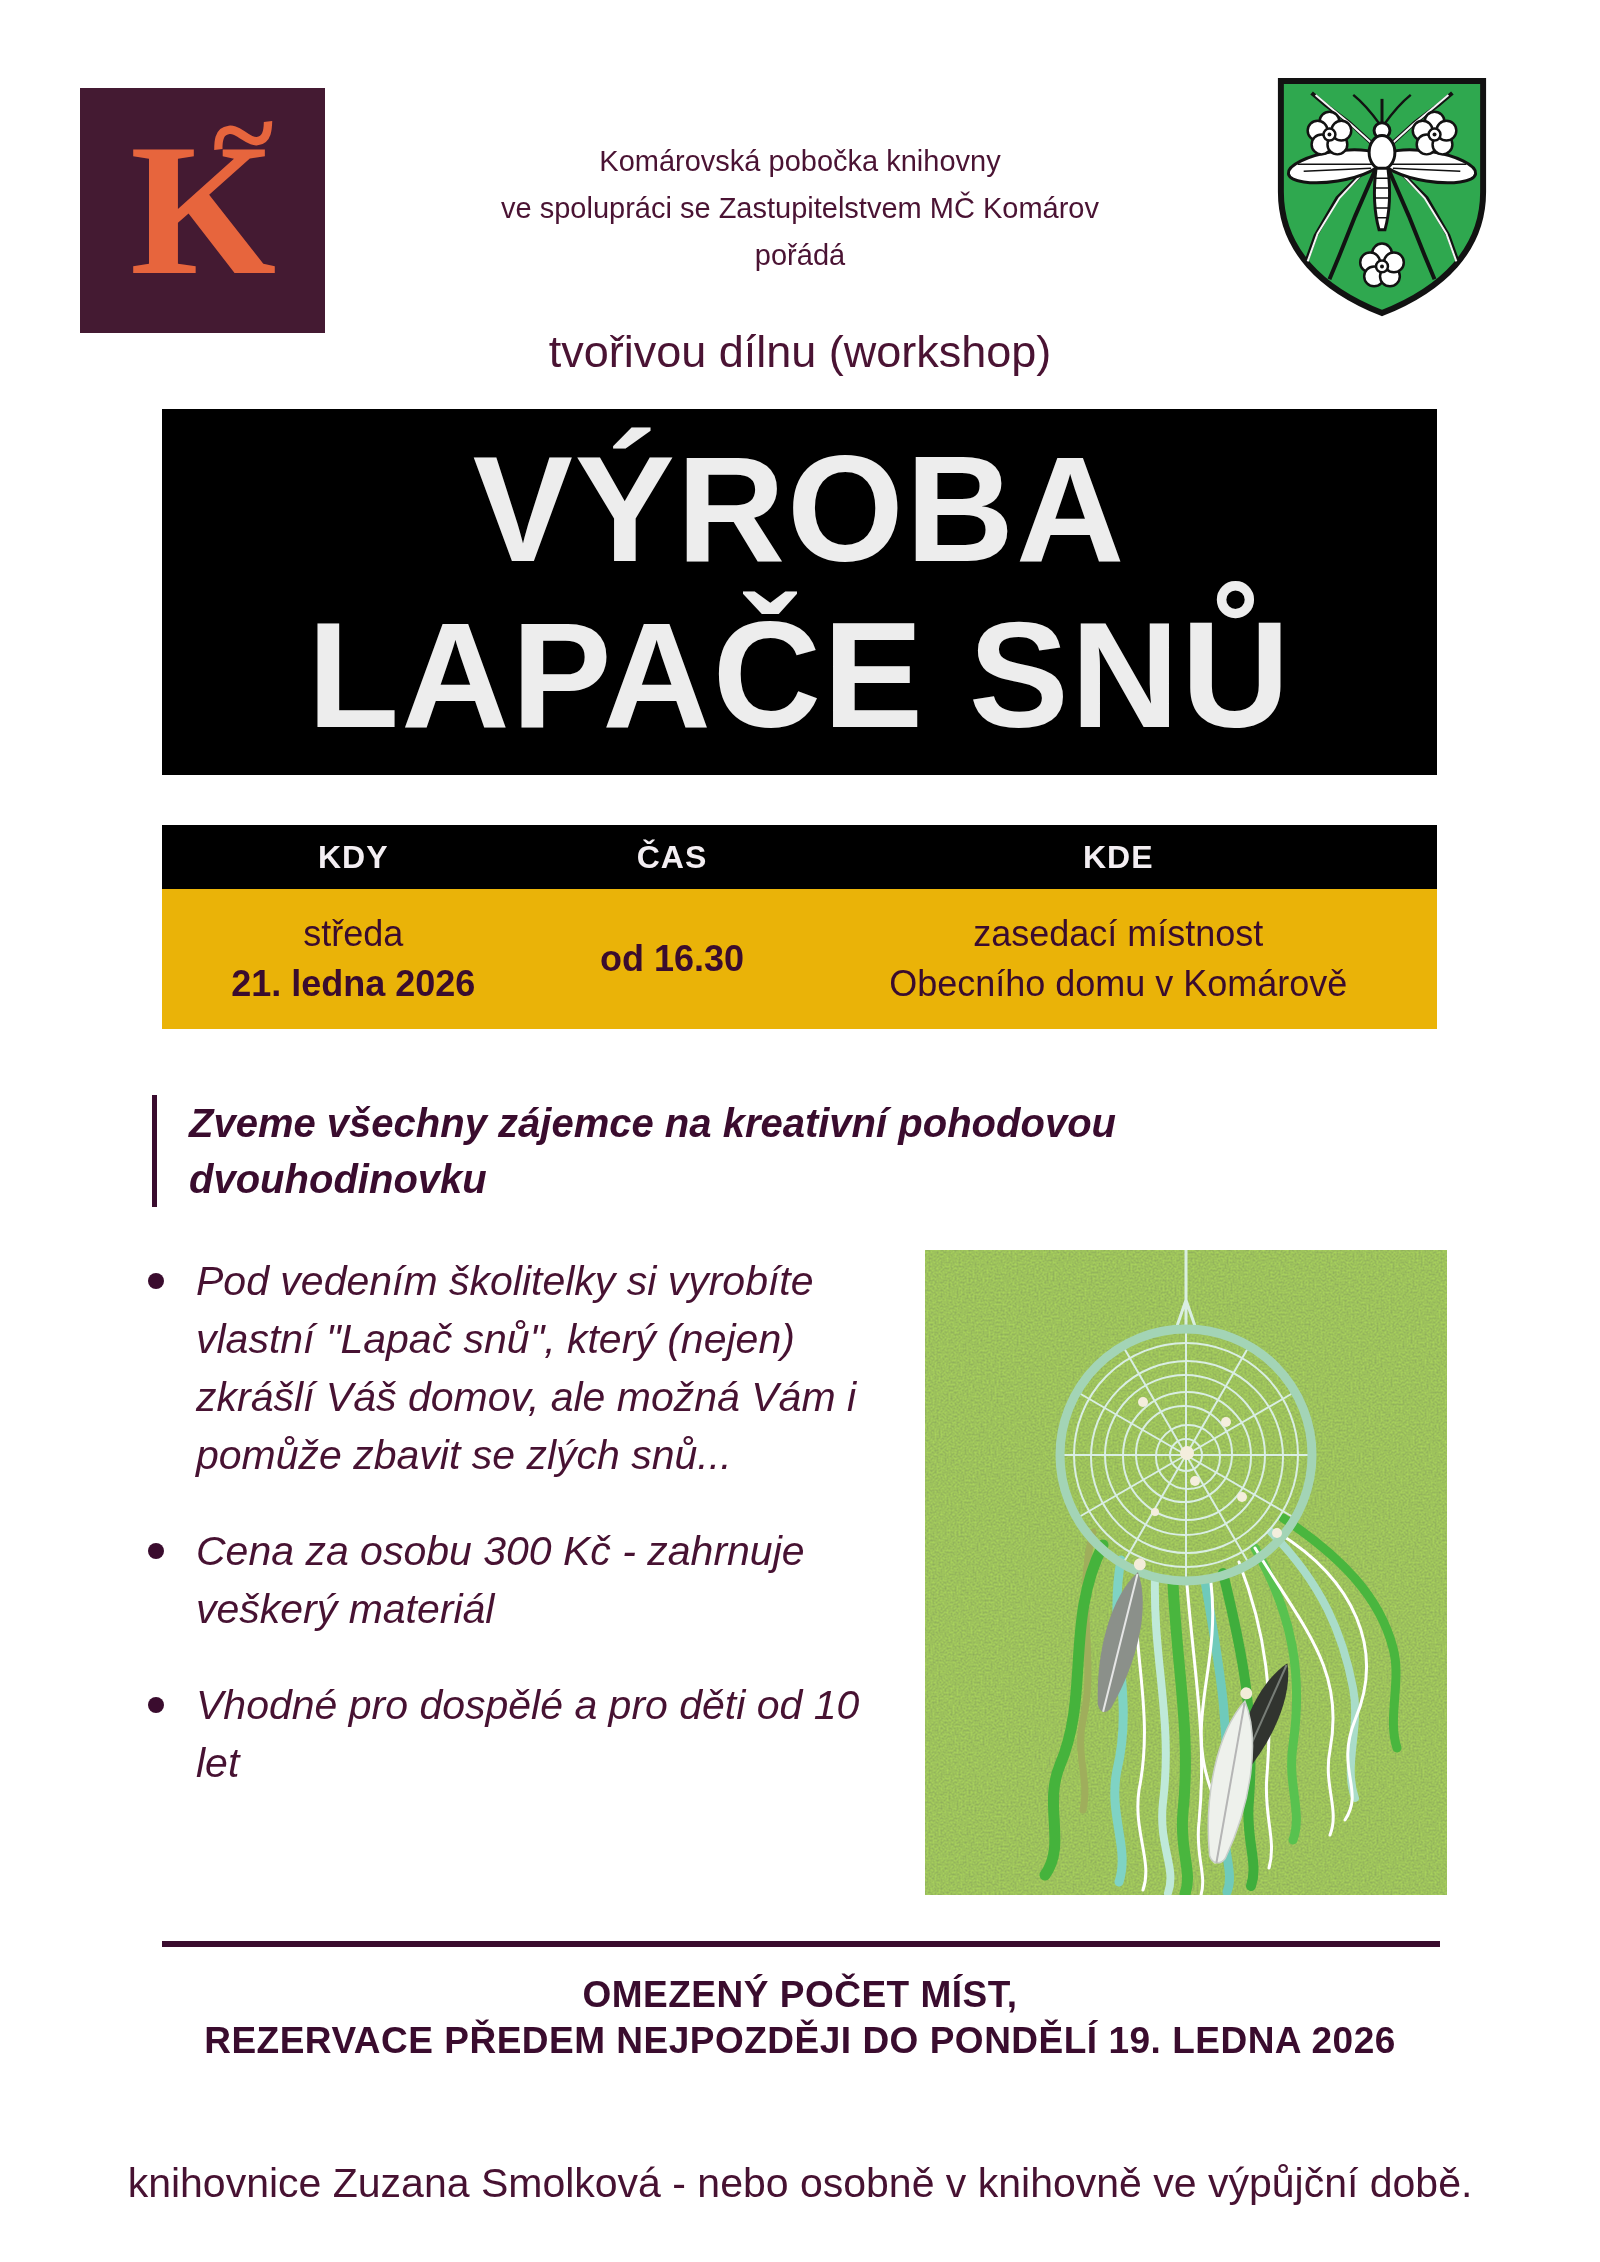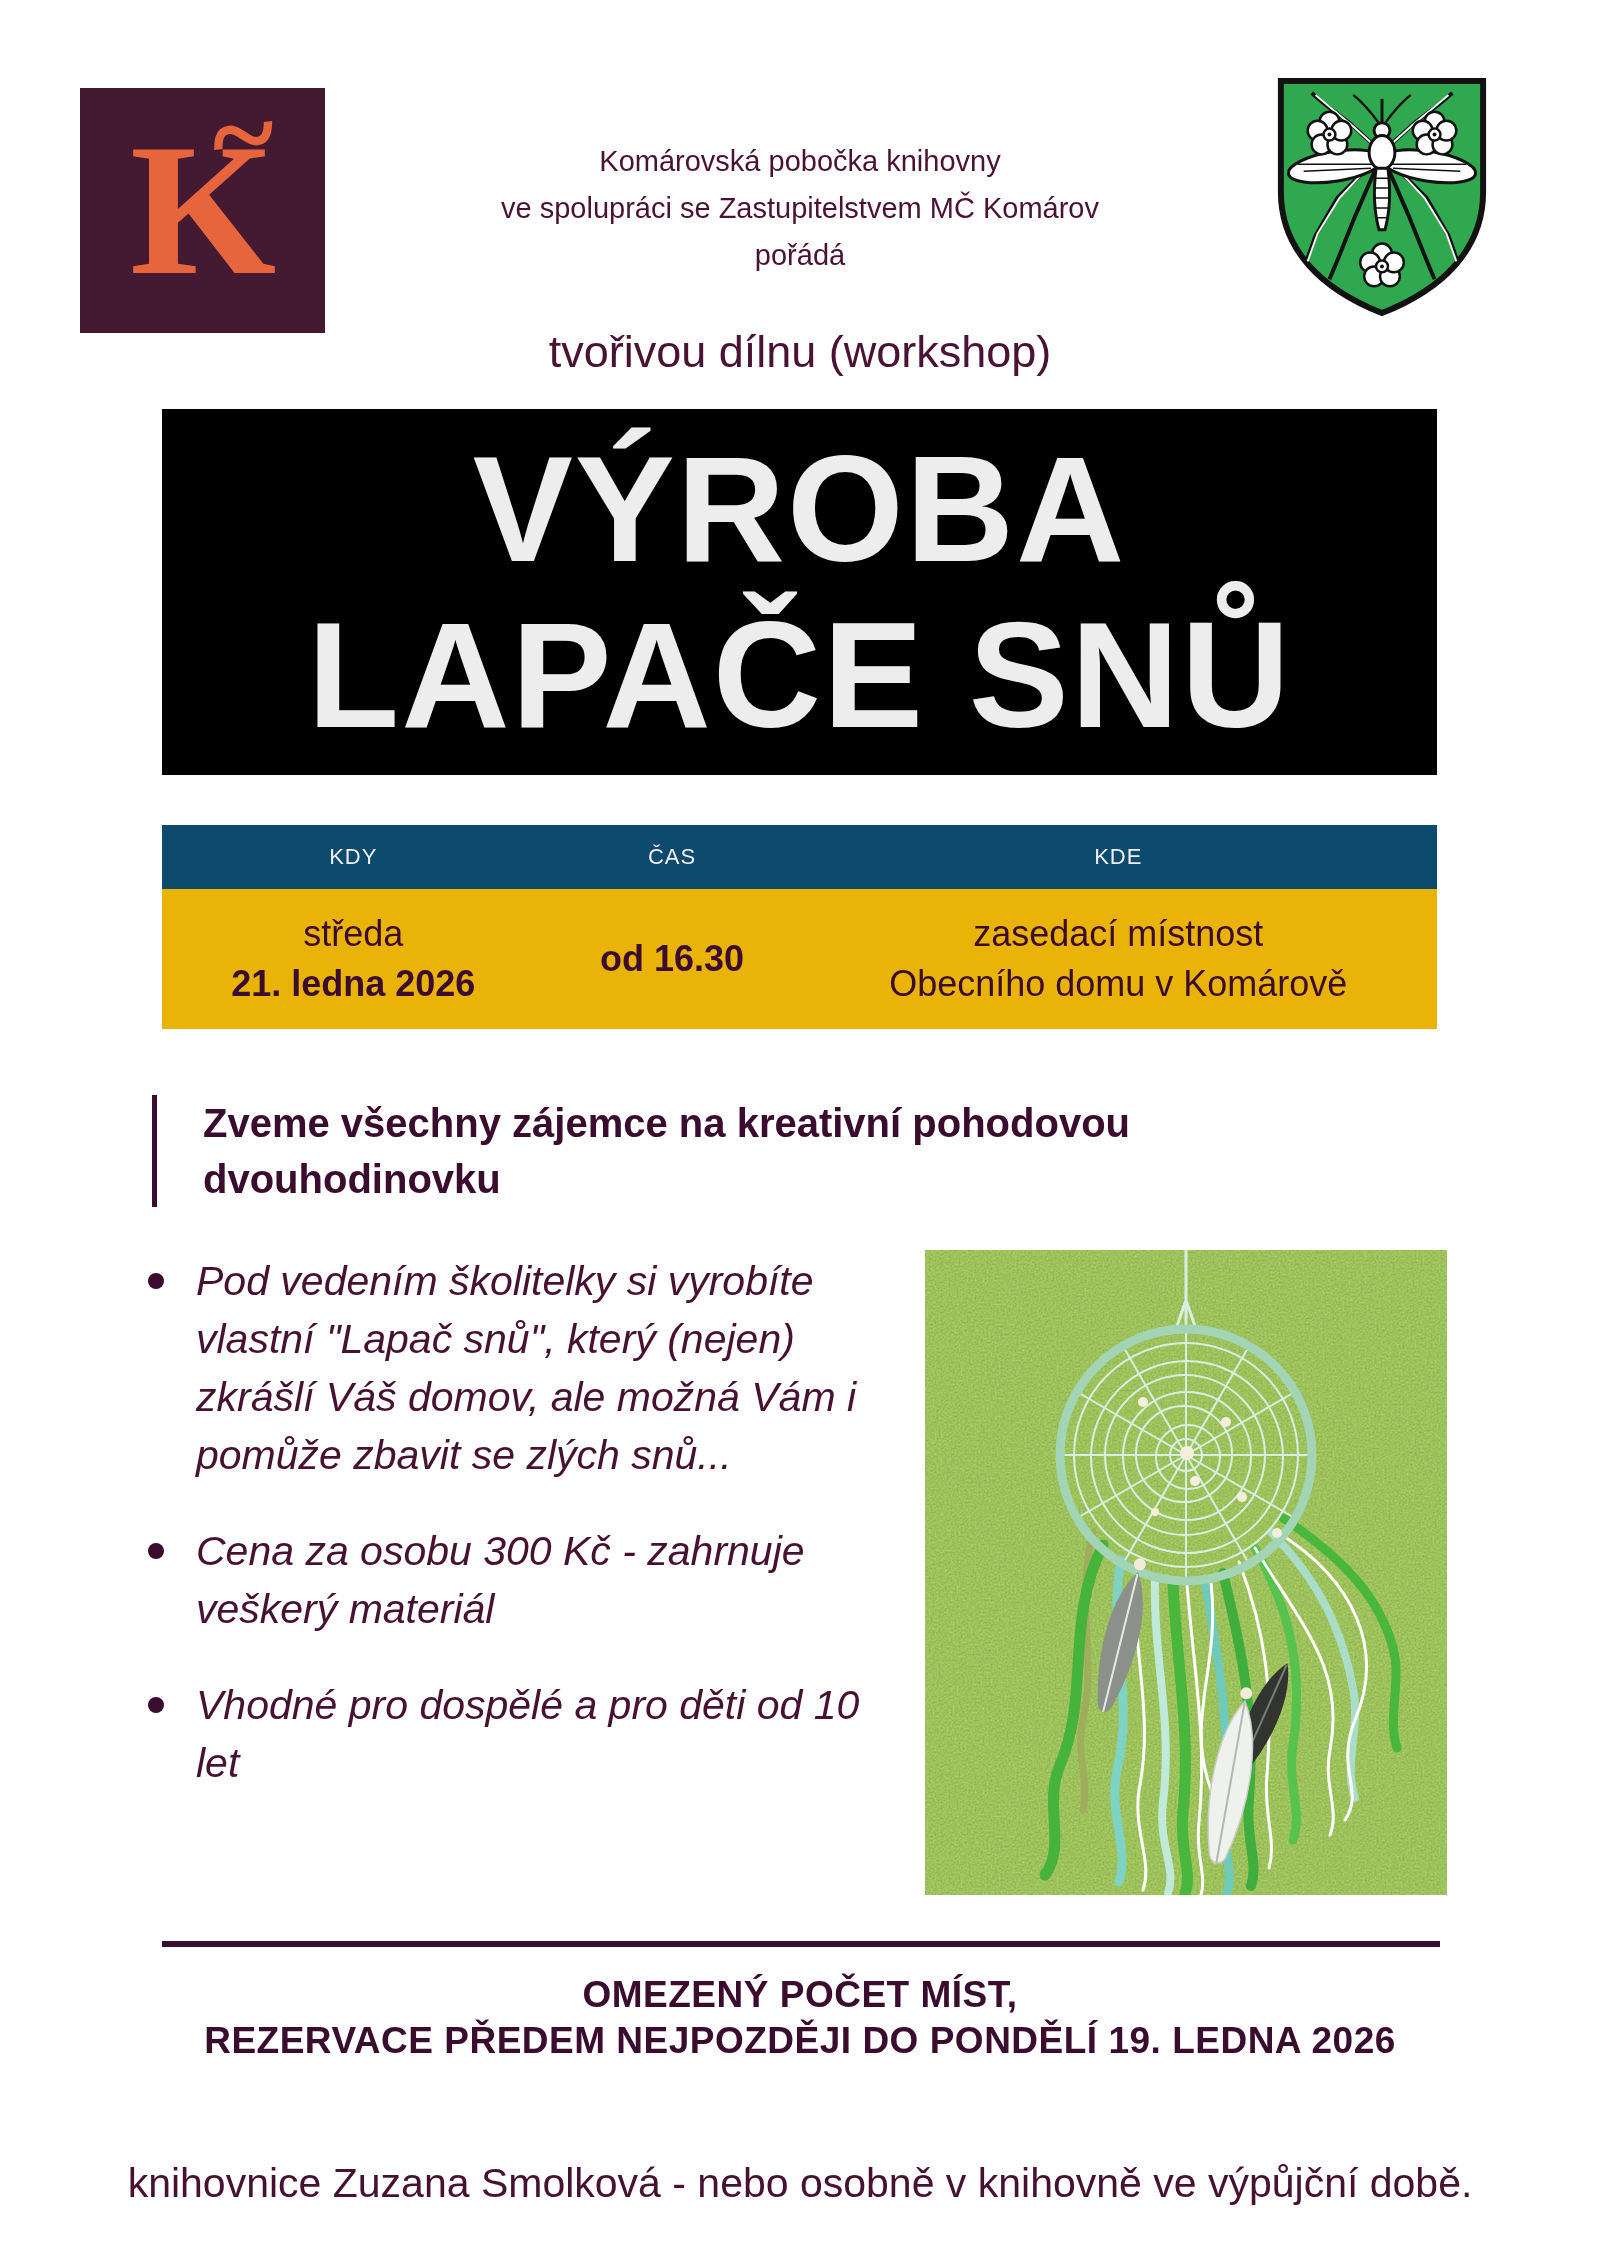--- a/index.html
+++ b/index.html
@@ -42,32 +42,32 @@
     align-items:center;justify-content:center;
   }
   .banner .line{
     color:#ededed;font-weight:700;font-size:150px;line-height:166px;
     letter-spacing:2px;white-space:nowrap;
   }
   
   .info-head,.info-body{
     position:absolute;left:162px;width:1275px;display:flex;
   }
-  .info-head{top:825px;height:64px;background:#0c4a6e;
-    color:#f3eef2;font-weight:400;font-size:22px;letter-spacing:1px;}
+  .info-head{top:825px;height:64px;background:#000000;
+    color:#f3eef2;font-weight:700;font-size:32px;letter-spacing:1px;}
   .info-body{top:889px;height:140px;background:#eab308;
     color:#3a0c2e;font-size:36px;line-height:50px;}
   .col{display:flex;flex-direction:column;align-items:center;justify-content:center;text-align:center;}
   .col.c1{width:30%;} .col.c2{width:20%;} .col.c3{width:50%;}
   .bold{font-weight:700;}
   
   .invitation{
     position:absolute;left:152px;top:1095px;width:1010px;
-    border-left:5px solid #3a0c2e;padding-left:46px;
-    font-weight:700;font-size:40px;line-height:56px;color:#3a0c2e;
+    border-left:5px solid #3a0c2e;padding-left:32px;
+    font-weight:700;font-size:40px;line-height:56px;color:#3a0c2e;font-style:italic;
   }
   
   .bullets{
     position:absolute;left:196px;top:1252px;width:720px;
     margin:0;padding:0;list-style:none;
     font-size:41px;line-height:58px;color:#471232;
   }
   .bullets li{position:relative;margin:0 17px 38px 0;font-style:italic;}
   .bullets li .dot{
     position:absolute;left:-48px;top:21px;width:16px;height:16px;

